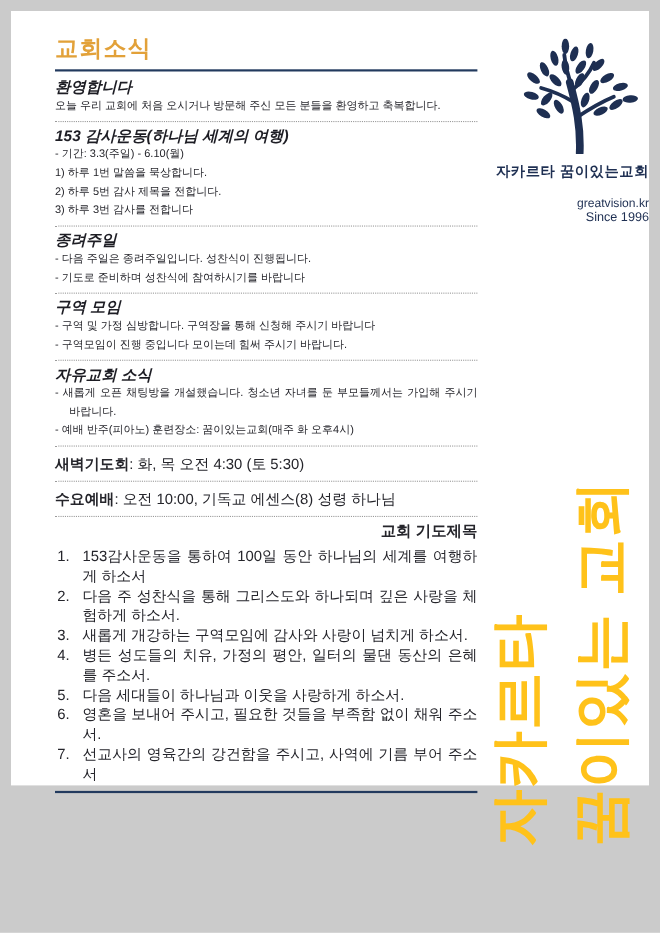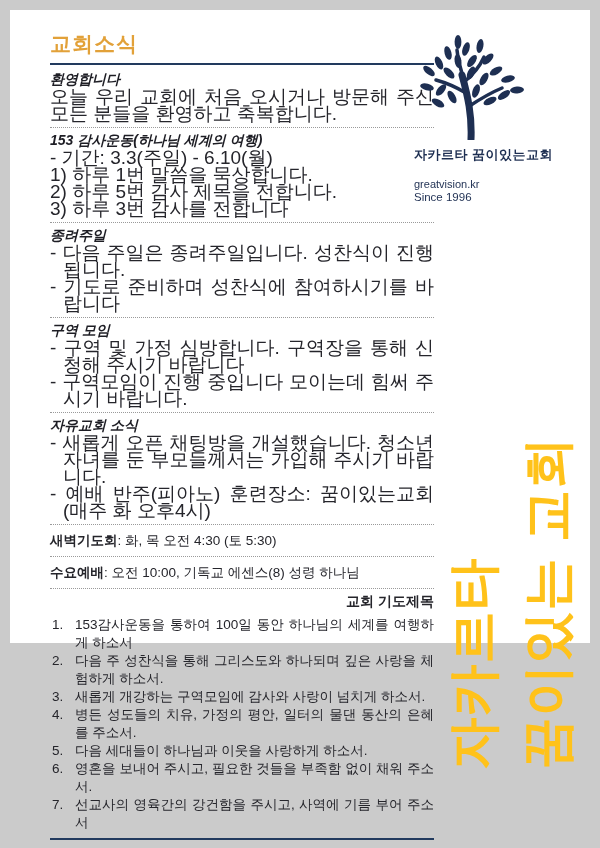--- a/index.html
+++ b/index.html
@@ -3,54 +3,54 @@
 <meta charset="utf-8">
 <style>
   * { margin:0; padding:0; box-sizing:border-box; }
   html,body { width:600px; height:848px; }
   body {
     background:#cbcbcb;
     font-family:"Liberation Sans","DejaVu Sans",sans-serif;
     position:relative;
   }
   .page {
-    position:absolute; left:10px; top:10px; width:580px; height:633px;
+    position:absolute; left:10px; top:10px; width:580px; height:704px;
     background:#ffffff;
   }
   
   .left-col {
     position:absolute; left:40px; top:20px; width:384px;
     color:#25252b;
   }
   .doc-title {
     font-size:21px; font-weight:bold; color:#e2a139;
     letter-spacing:1px;
     padding-bottom:5px; margin-bottom:2px;
     border-bottom:2px solid #223a5e;
   }
   .sec { padding:4px 0 5px 0; border-bottom:1px dotted #9a9a9a; }
   .sec h2 { font-size:14px; font-weight:bold; color:#1d1d24; line-height:17px;font-style:italic; }
-  .sec p  { font-size:19px; line-height:17px; text-align:justify; }
+  .sec p  { font-size:10px; line-height:17px; text-align:justify; }
   .hang   { padding-left:13px; text-indent:-13px; }
   .row    { padding:7px 0; border-bottom:1px dotted #9a9a9a; font-size:13.5px; line-height:17px; }
   .row .b { font-weight:bold; }
   .prayer { padding:4px 0 6px 0; border-bottom:2px solid #223a5e; }
   .prayer h2 { font-size:14px; font-weight:bold; margin-bottom:5px;text-align:right; }
   .prayer ol { list-style:none; counter-reset:pr; }
   .prayer li {
     counter-increment:pr; position:relative; padding-left:25px;
     font-size:13.5px; line-height:18px; text-align:justify;
   }
   .prayer li::before {
     content:counter(pr) "."; position:absolute; left:2px; top:0;
   }
   
   .logo-box {
-    position:absolute; left:404px; top:25px; width:150px;
-    text-align:left; color:#1e2f52;
+    position:absolute; left:430px; top:25px; width:150px;
+    text-align:right; color:#1e2f52;
   }
   .logo-name { font-size:13px; font-weight:bold; margin-top:2px; letter-spacing:0.5px; }
   .logo-url  { font-size:11px; margin-top:14px; }
   .logo-since{ font-size:11.5px; margin-top:1px; }
   .banner { position:absolute; left:425px; top:415px; width:150px; height:345px; }
   .banner-inner {
     position:absolute; left:-97px; top:97px; width:345px; height:150px;
     transform:rotate(-90deg);
     font-weight:bold; font-size:52px; line-height:74px;
     white-space:nowrap; letter-spacing:1px;

